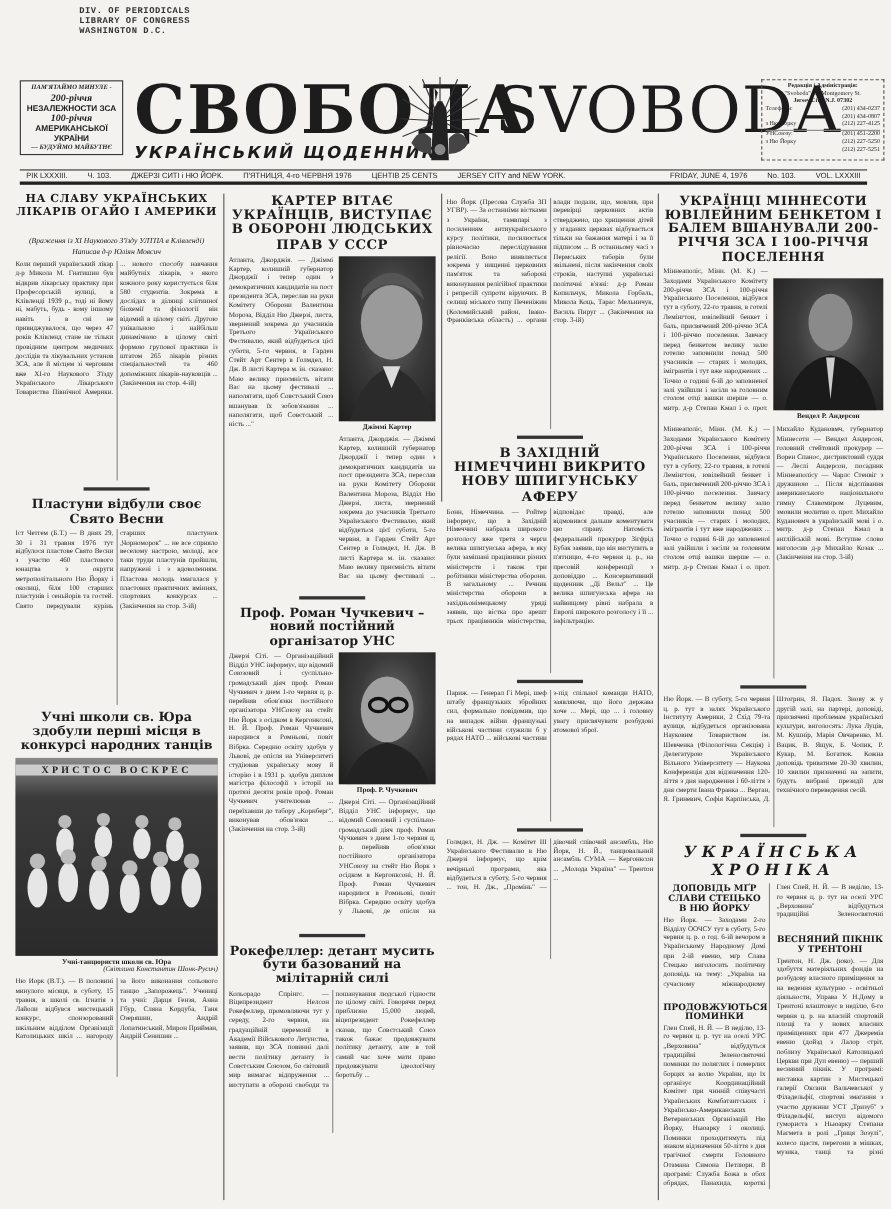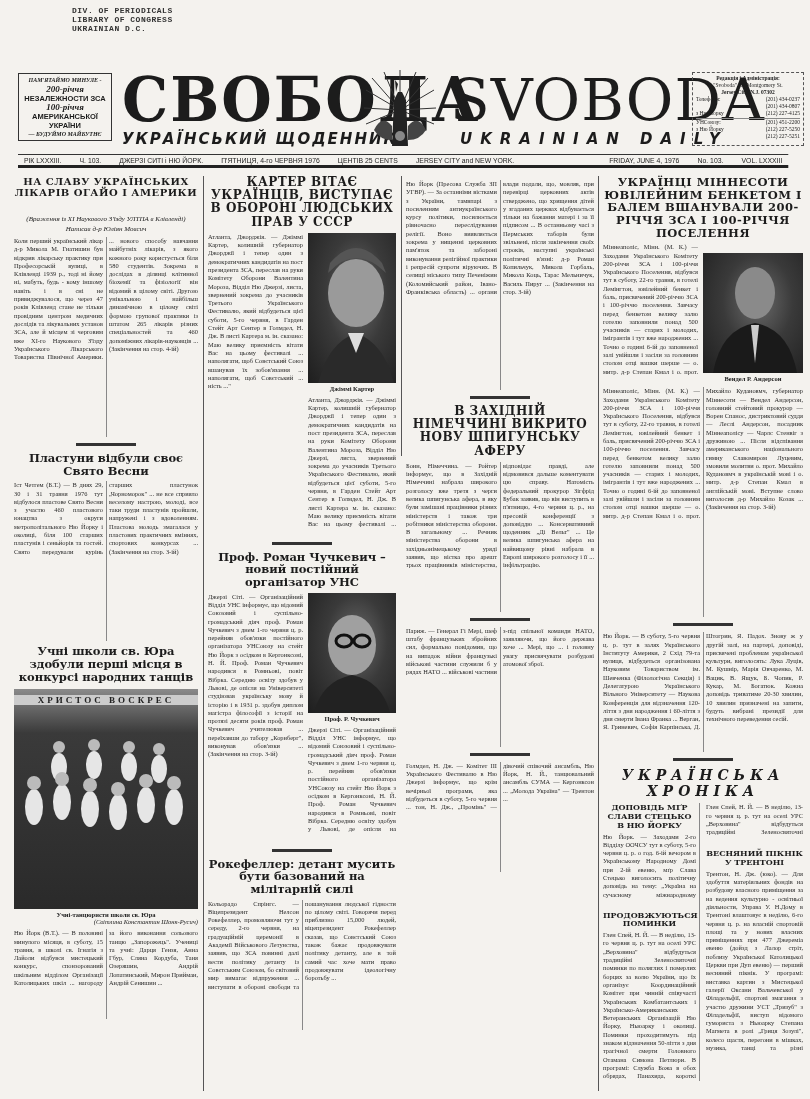--- a/index.html
+++ b/index.html
@@ -80,21 +80,21 @@
     font-family: "DejaVu Serif", serif; font-weight: bold; font-style: italic; font-size: 14px;
     letter-spacing: 5px; text-align: center; margin: 4px 0;
   }
 </style>
 </head>
 <body>
 
 <div class="stamp">
   <div>DIV. OF PERIODICALS</div>
   <div>LIBRARY OF CONGRESS</div>
-  <div>UKRAINIAN D.C.</div>
+  <div>WASHINGTON D.C.</div>
 </div>
 
 <div class="masthead">
   <div class="anniv">
     <div class="it">ПАМ'ЯТАЙМО МИНУЛЕ -</div>
     <div class="big">200-річчя</div>
     <div class="cond">НЕЗАЛЕЖНОСТИ ЗСА</div>
     <div class="big">100-річчя</div>
     <div class="cond">АМЕРИКАНСЬКОЇ УКРАЇНИ</div>
     <div class="it">— БУДУЙМО МАЙБУТНЄ</div>
@@ -117,21 +117,20 @@
         <line x1="38" y1="40" x2="72" y2="54"></line>
       </g>
       <path d="M30 76 L32 30 L36 22 L40 22 L44 30 L46 76 Z" fill="#222"></path>
       <path d="M12 60 Q20 44 30 56 L30 70 Q18 70 12 60Z" fill="#444"></path>
       <path d="M64 60 Q56 44 46 56 L46 70 Q58 70 64 60Z" fill="#444"></path>
       <path d="M34 22 L33 10 L36 14 Z" fill="#222"></path>
       <circle cx="38" cy="66" r="5" fill="#888"></circle>
     </svg>
   </div>
   <div class="title-en">SVOBODA</div>
-  <div class="sub-en">UKRAINIAN DAILY</div>
   <div class="addr">
     <div class="hd">Редакція і Адміністрація:</div>
     <div style="text-align:center">"Svoboda", 30 Montgomery St.</div>
     <div style="text-align:center;font-weight:bold">Jersey City, N.J. 07302</div>
     <div class="row">
         <span>Телефони:</span>
         <span>(201) 434-0237</span>
       </div>
     <div class="row">
         <span></span>
@@ -180,21 +179,21 @@
     <div class="byline">Написав д-р Юліян Мовсич</div>
     <div class="txt c2" style="height:200px;overflow:hidden;margin-top:4px">Коли перший український лікар д-р Микола М. Гнатишин був відкрив лікарську практику при Професорській вулиці, в Клівленді 1939 р., тоді ні йому ні, мабуть, будь - кому іншому навіть і в сні не привиджувалося, що через 47 років Клівленд стане не тільки провідним центром медичних дослідів та лікувальних установ ЗСА, але й місцем зі черговим вже XI-го Наукового З'їзду Українського Лікарського Товариства Північної Америки. ... нового способу навчання майбутніх лікарів, з якого кожного року користується біля 580 студентів. Зокрема в дослідах в ділянці клітинної біохемії та фізіології він відомий в цілому світі. Другою унікальною і найбільш динамічною в цілому світі формою групової практики із штатом 265 лікарів різних спеціальностей та 460 допоміжних лікарів-науковців ... (Закінчення на стор. 4-ій)</div>
   </div>
   <div class="divider"></div>
   <div>
     <div class="hl md">Пластуни відбули своє Свято Весни</div>
     <div class="txt c2" style="height:160px;overflow:hidden;margin-top:4px">Іст Четгем (Б.Т.) — В днях 29, 30 і 31 травня 1976 тут відбулося пластове Свято Весни з участю 460 пластового юнацтва з округи метрополітального Ню Йорку і околиці, біля 100 старших пластунів і сеньйорів та гостей. Свято передували курінь старших пластунок „Чорноморок" ... не все сприяло веселому настрою, молоді, все таки труди пластунів пройшли, напружені і з вдоволенням. Пластова молодь змагалася у пластових практичних вміннях, спортових конкурсах ... (Закінчення на стор. 3-ій)</div>
   </div>
   <div style="margin-top:4px">
     <div class="hl md">Учні школи св. Юра здобули перші місця в конкурсі народних танців</div>
-    <div class="photo" style="height:220px;margin-top:6px;background:linear-gradient(#8a8a8a,#3a3a3a 20%,#2a2a2a);">
+    <div class="photo" style="height:180px;margin-top:6px;background:linear-gradient(#8a8a8a,#3a3a3a 20%,#2a2a2a);">
       <div style="position:absolute;top:6px;left:0;right:0;text-align:center;font-size:9px;font-weight:bold;color:#222;background:#ccc;letter-spacing:3px">ХРИСТОС ВОСКРЕС</div>
       <svg width="184" height="180" style="position:absolute;top:28px;left:0">
         <g fill="#e6e6e6">
           <ellipse cx="20" cy="90" rx="9" ry="18"></ellipse>
             <ellipse cx="48" cy="85" rx="9" ry="18"></ellipse>
           <ellipse cx="76" cy="92" rx="9" ry="18"></ellipse>
             <ellipse cx="104" cy="95" rx="9" ry="18"></ellipse>
           <ellipse cx="132" cy="88" rx="9" ry="18"></ellipse>
             <ellipse cx="160" cy="90" rx="9" ry="18"></ellipse>
           <ellipse cx="45" cy="50" rx="8" ry="14"></ellipse>

